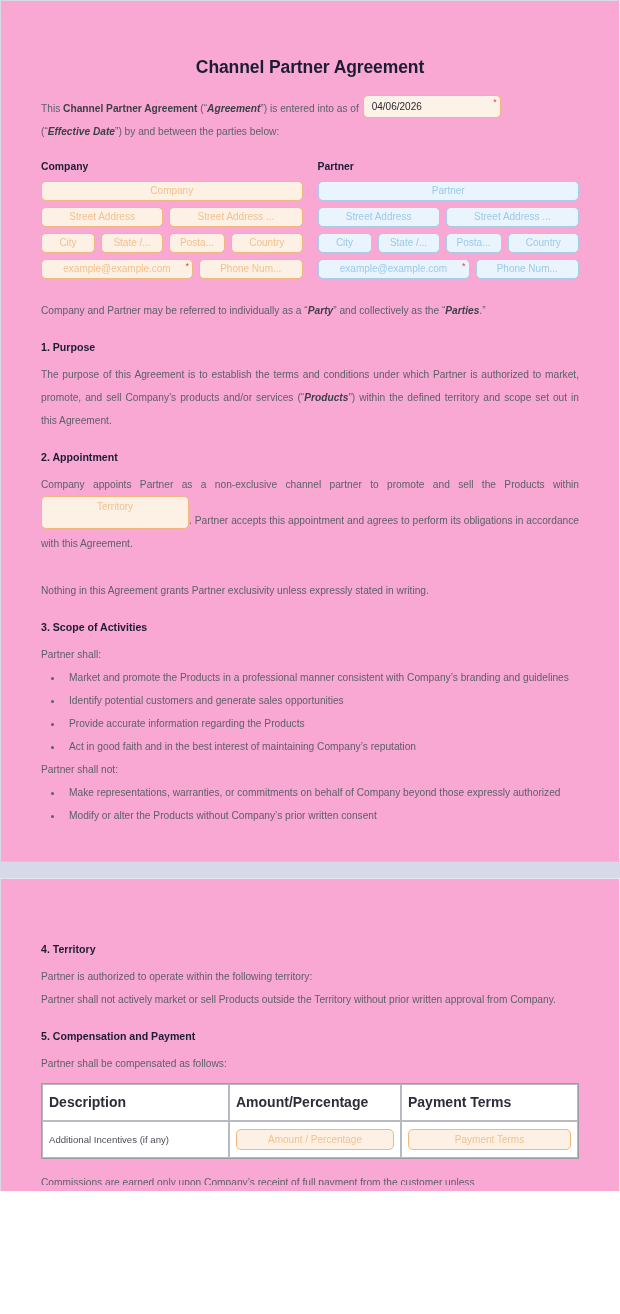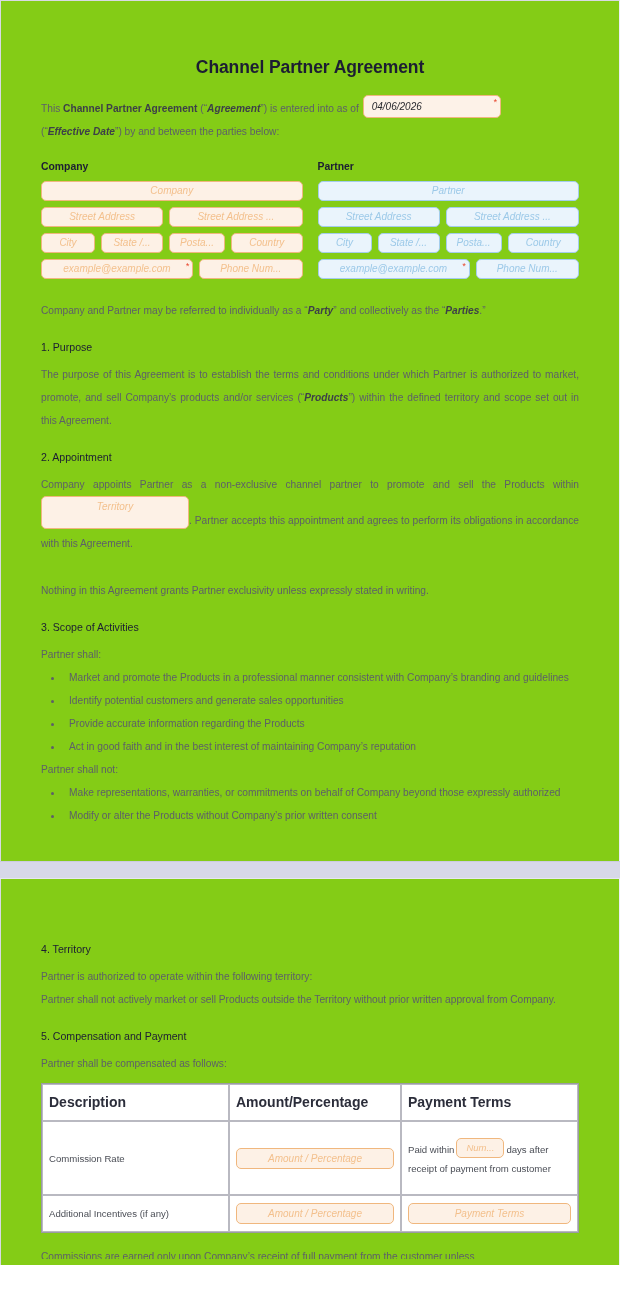--- a/index.html
+++ b/index.html
@@ -15,21 +15,21 @@
     width: 620px;
     min-height: 1314px;
     background: #ffffff;
     overflow: hidden;
   }
 
   
   .page {
     position: relative;
     width: 620px;
-    background: #84cc16;
+    background: #f9a8d4;
     border-top: 1px solid #d8d9e3;
     border-left: 1px solid #d8d9e3;
     border-right: 1px solid #eceef4;
     padding: 0 40px;
   }
   .page-one { padding-top: 56px; padding-bottom: 18px; }
   .page-two { padding-top: 56px; padding-bottom: 6px; border-top: none; }
 
   
   .page-break {
@@ -57,40 +57,39 @@
     text-justify: inter-word;
   }
 
   .intro-para { margin-bottom: 2px; }
 
   .strongtext { font-weight: bold; color: #3d4048; }
   .italtext { font-weight: bold; color: #3d4048; }
 
   h2.sec-head {
     font-size: 10.6px;
-    font-weight: normal;
+    font-weight: bold;
     color: #1c1d33;
     margin-top: 19px;
     margin-bottom: 10px;
   }
 
   
   .field {
     display: inline-block;
     vertical-align: middle;
     border-radius: 5px;
     font-size: 10px;
     text-align: center;
     line-height: 18px;
     height: 20px;
     overflow: hidden;
     white-space: nowrap;
     position: relative;
     text-overflow: ellipsis;
-    font-style: italic;
   }
   .f-orange {
     background: #fdf1e6;
     border: 1px solid #f0b77e;
     color: #f3c08d;
   }
   .f-blue {
     background: #eaf4fc;
     border: 1px solid #a4cdec;
     color: #9cc9e8;
@@ -344,29 +343,20 @@
 
     <table class="comp-table">
       <thead>
         <tr>
           <th class="col-desc">Description</th>
           <th class="col-amt">Amount/Percentage</th>
           <th class="col-pay">Payment Terms</th>
         </tr>
       </thead>
       <tbody>
-        <tr class="row-tall">
-          <td>Commission Rate</td>
-          <td>
-            <span class="field f-orange cell-field">Amount / Percentage</span>
-          </td>
-          <td>
-            <span>Paid within</span><span class="field f-orange num-inline">Num...</span><span>days after receipt of payment from customer</span>
-          </td>
-        </tr>
         <tr>
           <td>Additional Incentives (if any)</td>
           <td>
             <span class="field f-orange cell-field">Amount / Percentage</span>
           </td>
           <td>
             <span class="field f-orange cell-field">Payment Terms</span>
           </td>
         </tr>
       </tbody>

